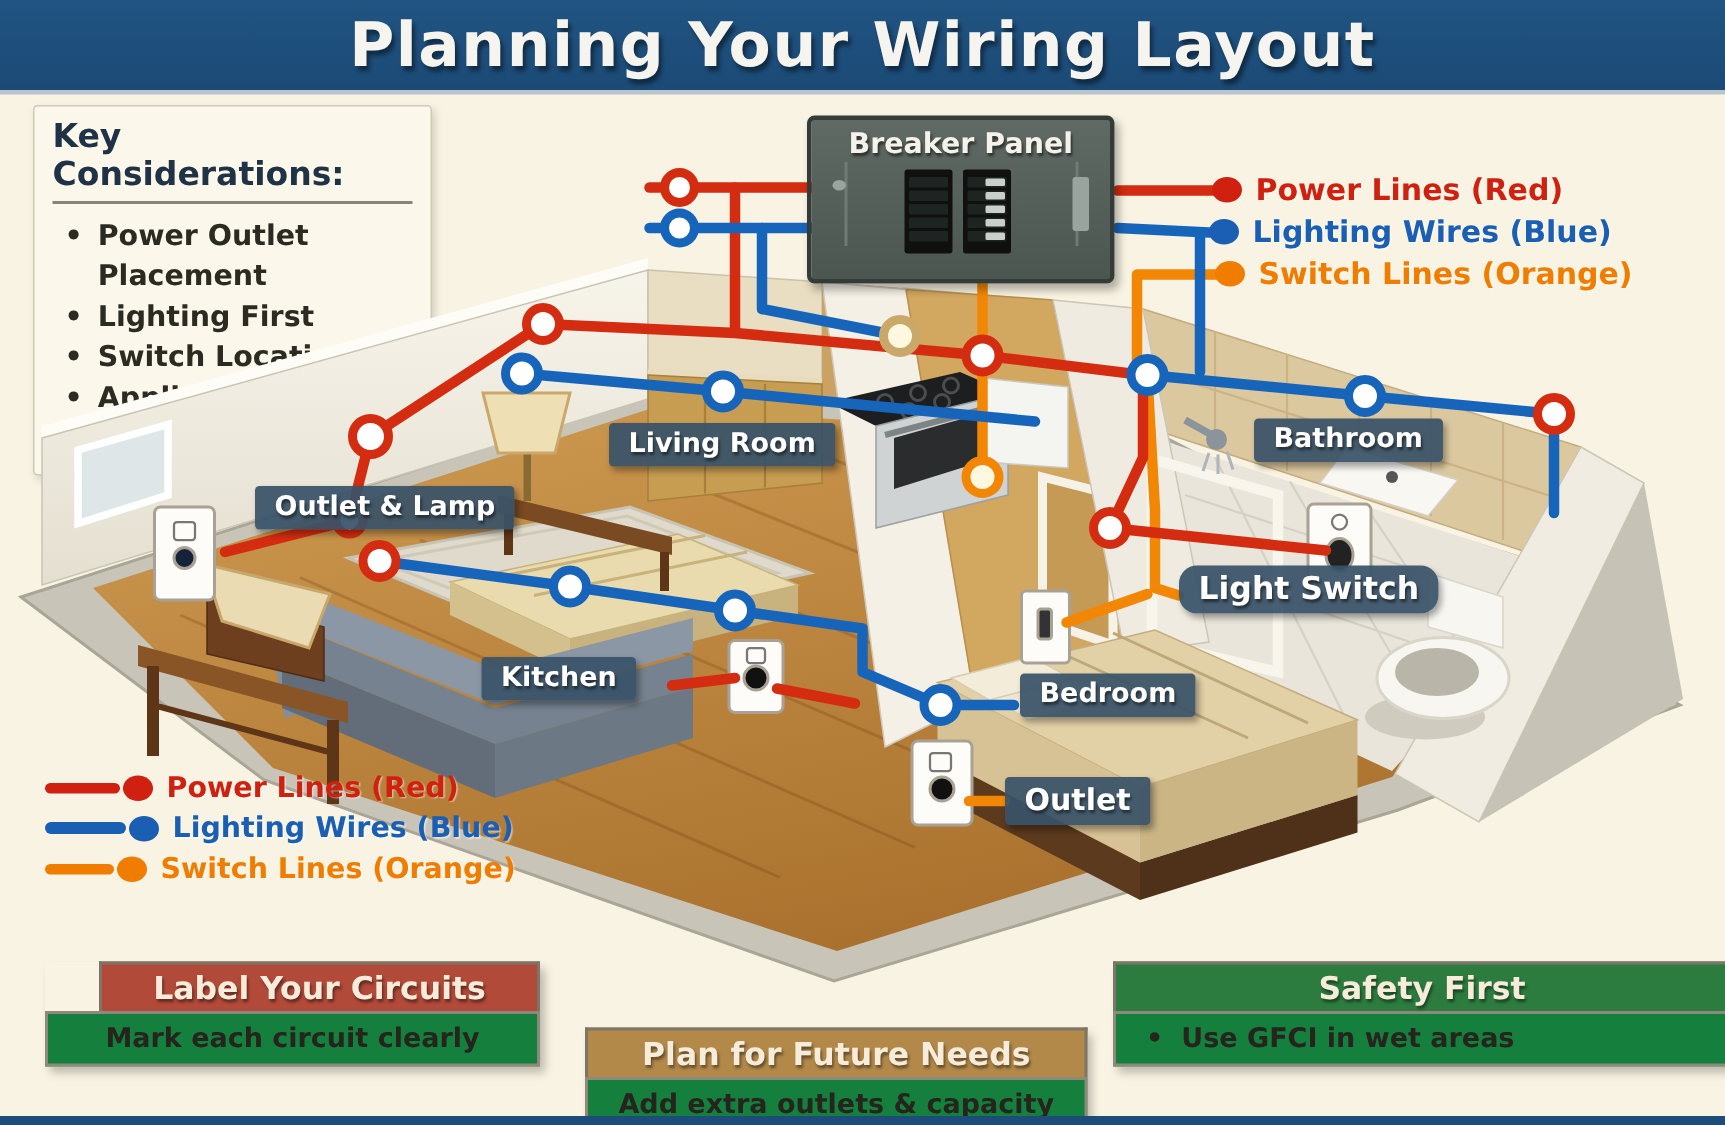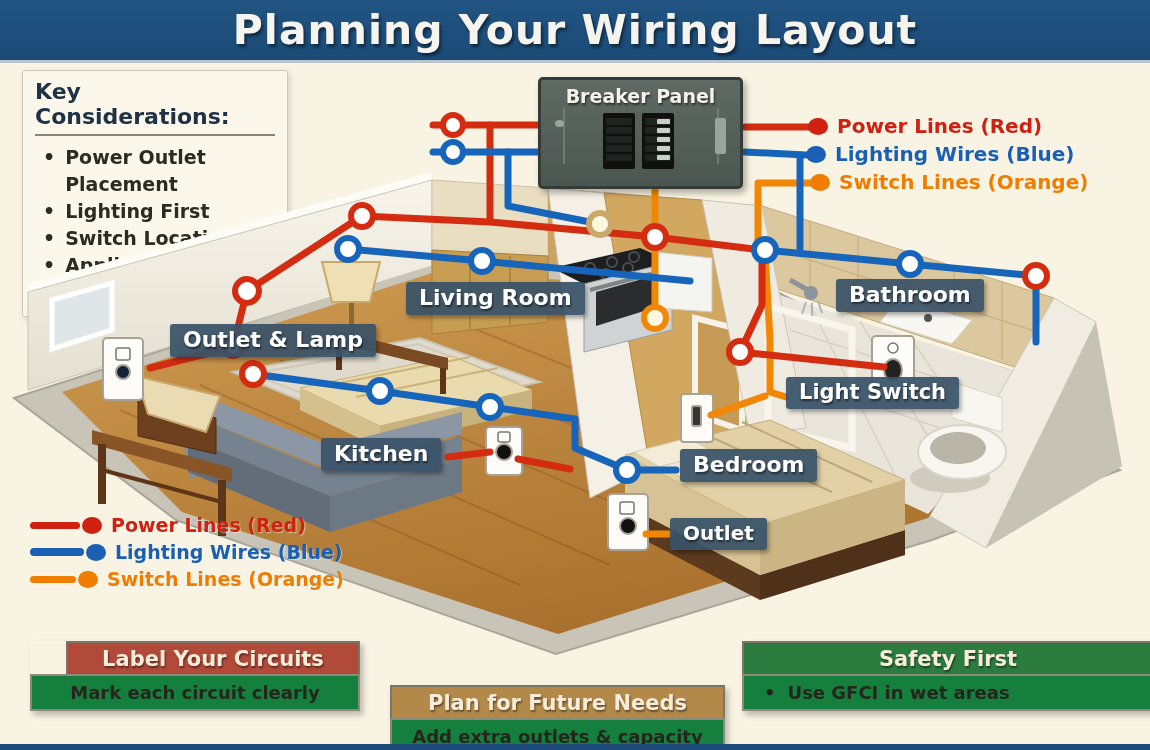--- a/index.html
+++ b/index.html
@@ -63,21 +63,21 @@
   }
   
   .legend-row{position:absolute;display:flex;align-items:center;z-index:4;}
   .legend-row .seg{height:7px;border-radius:4px;margin-right:2px;}
   .legend-row .dot{width:20px;height:17px;border-radius:50%;margin-right:9px;}
   .legend-row .lg-label{font-size:20px;font-weight:800;text-shadow:1px 1px 1px rgba(255,255,255,.5);}
   .legend-bottom .lg-label{font-size:19px;}
   
   .room-label{
     position:absolute;background:rgba(57,83,104,.93);color:#fff;
-    font-size:22px;font-weight:800;padding:3px 13px 5px 13px;border-radius:3px;
+    font-size:18px;font-weight:800;padding:3px 13px 5px 13px;border-radius:3px;
     box-shadow:2px 3px 4px rgba(0,0,0,.35);text-shadow:1px 2px 2px rgba(0,0,0,.5);
     z-index:4;white-space:nowrap;
   }
   
   .card{position:absolute;top:641px;box-shadow:3px 4px 6px rgba(0,0,0,.25);z-index:4;}
   .card .card-header{
     height:33px;display:flex;align-items:center;justify-content:center;
     border:2px solid #7d7668;border-bottom:none;box-sizing:border-box;
     color:#f7ecd9;font-size:21px;font-weight:800;text-shadow:1px 2px 2px rgba(0,0,0,.45);
   }
@@ -397,21 +397,21 @@
   </div>
   <div class="legend-row legend-bottom" style="left:30px;top:568px;">
     <span class="seg" style="width: 46px; background-color: rgb(240, 125, 0);"></span>
     <span class="dot" style="background-color: rgb(240, 125, 0);"></span>
     <span class="lg-label" style="color: rgb(240, 125, 0);">Switch Lines (Orange)</span>
   </div>
 
   <div class="room-label" style="left:406px;top:282px;">Living Room</div>
   <div class="room-label" style="left:836px;top:279px;">Bathroom</div>
   <div class="room-label" style="left:170px;top:324px;">Outlet &amp; Lamp</div>
-  <div class="room-label" style="left:786px;top:377px;font-size:21px;">Light Switch</div>
+  <div class="room-label" style="left:786px;top:377px;font-size:21px;border-radius:12px;">Light Switch</div>
   <div class="room-label" style="left:321px;top:438px;">Kitchen</div>
   <div class="room-label" style="left:680px;top:449px;">Bedroom</div>
   <div class="room-label" style="left:670px;top:518px;font-size:20px;">Outlet</div>
 
   <div class="card c1" style="left:30px;width:330px;">
     <div class="card-header" style="background-color: rgb(178, 74, 58); margin-left: 36px;">Label Your Circuits</div>
     <div class="card-body">
       <span class="body-text">Mark each circuit clearly</span>
     </div>
   </div>

